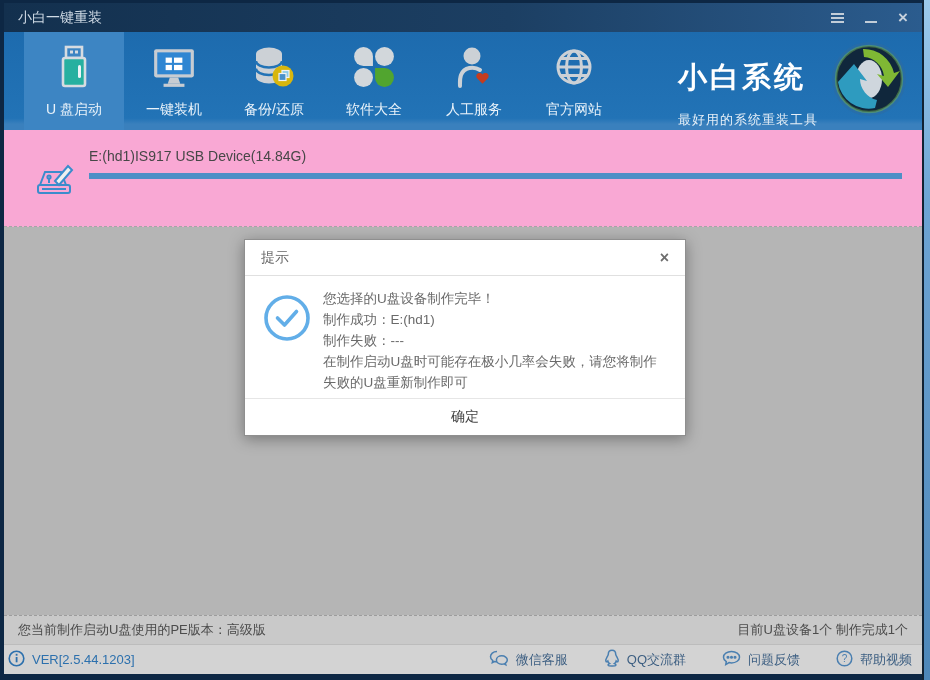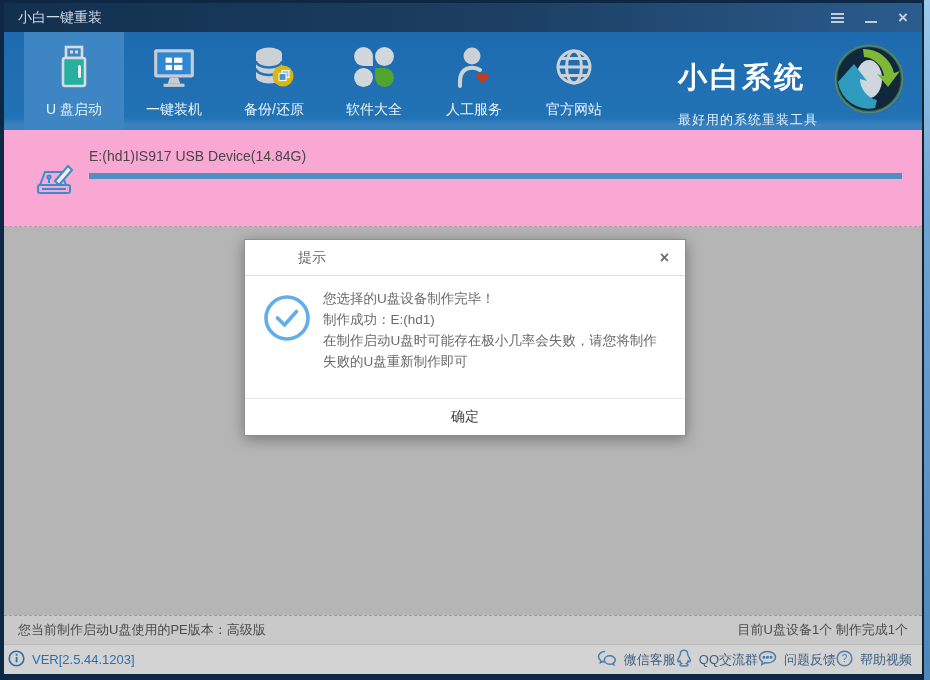--- a/index.html
+++ b/index.html
@@ -44,40 +44,40 @@
   .bar-fill { height:6px; background:#4e8fc6; width:100%; }
   .progress-meta { margin-top:9px; display:flex; justify-content:space-between; }
   .progress-meta span { font-size:13px; color:#565656; }
 
   
   .main { flex:1; background:#b5b5b5; position:relative; }
   .modal { position:absolute; left:240px; top:12px; width:442px; height:197px; background:#fff;
     border:1px solid #8f8f8f; box-shadow:0 3px 14px rgba(0,0,0,.35); }
   .modal-head { height:36px; display:flex; align-items:center; justify-content:space-between;
     padding:0 16px; border-bottom:1px solid #e0e0e0; }
-  .modal-title { font-size:14px; color:#666;margin-left:37px; }
+  .modal-title { font-size:14px; color:#666; }
   .modal-close { font-size:16px; color:#6e6e6e; cursor:pointer; font-weight:bold; }
   .modal-body { position:relative; padding:12px 20px 0 78px; }
   .check-icon { position:absolute; left:18px; top:18px; }
   .dlg-line { font-size:13.5px; color:#6a6a6a; line-height:21px; }
   .modal-foot { position:absolute; left:0; right:0; bottom:0; height:37px; border-top:1px solid #e6e6e6;
     display:flex; align-items:center; justify-content:center; }
   .ok-btn { background:none; border:none; font-size:14px; color:#444; cursor:pointer;
     padding:6px 30px; font-family:inherit; }
 
   
   .status-row { height:29px; background:#c9c9c9; border-top:1px dashed #9d9d9d; display:flex;
     align-items:center; justify-content:space-between; padding:0 14px; flex:none; }
   .status-row span { font-size:13px; color:#4c4c4c; }
 
   
   .footer { height:30px; background:#d3d3d3; border-top:1px solid #bcbcbc; display:flex;
     align-items:center; padding:0 4px; flex:none; }
   .ver { display:flex; align-items:center; gap:7px; color:#2c70ad; font-size:13px; cursor:pointer; }
-  .links { margin-left:auto; display:flex; margin-right:6px; }
+  .links { margin-left:auto; display:flex; gap:36px; margin-right:6px; }
   .flink { display:flex; align-items:center; gap:7px; font-size:13px; color:#3d5f82; cursor:pointer; }
   .bottom-band { height:6px; background:#0d2744; flex:none; }
 </style>
 </head>
 <body>
 
 <div class="window">
 
   <div class="titlebar">
     <span class="title">小白一键重装</span>
@@ -220,20 +220,21 @@
       </div>
       <div class="modal-body">
         <span class="check-icon">
           <svg width="48" height="48" viewBox="0 0 48 48">
             <circle cx="24" cy="24" r="21" fill="#fff" stroke="#62aee8" stroke-width="3.6"></circle>
             <path d="M14.5 24 L21.5 31 L33.5 17.5" fill="none" stroke="#62aee8" stroke-width="3.6" stroke-linecap="round" stroke-linejoin="round"></path>
           </svg>
         </span>
         <div class="dlg-line">您选择的U盘设备制作完毕！</div>
         <div class="dlg-line">制作成功：E:(hd1)</div>
+        <div class="dlg-line">制作失败：---</div>
         <div class="dlg-line">在制作启动U盘时可能存在极小几率会失败，请您将制作失败的U盘重新制作即可</div>
       </div>
       <div class="modal-foot">
         <button class="ok-btn">确定</button>
       </div>
     </div>
   </div>
 
   <div class="status-row">
     <span>您当前制作启动U盘使用的PE版本：高级版</span>

